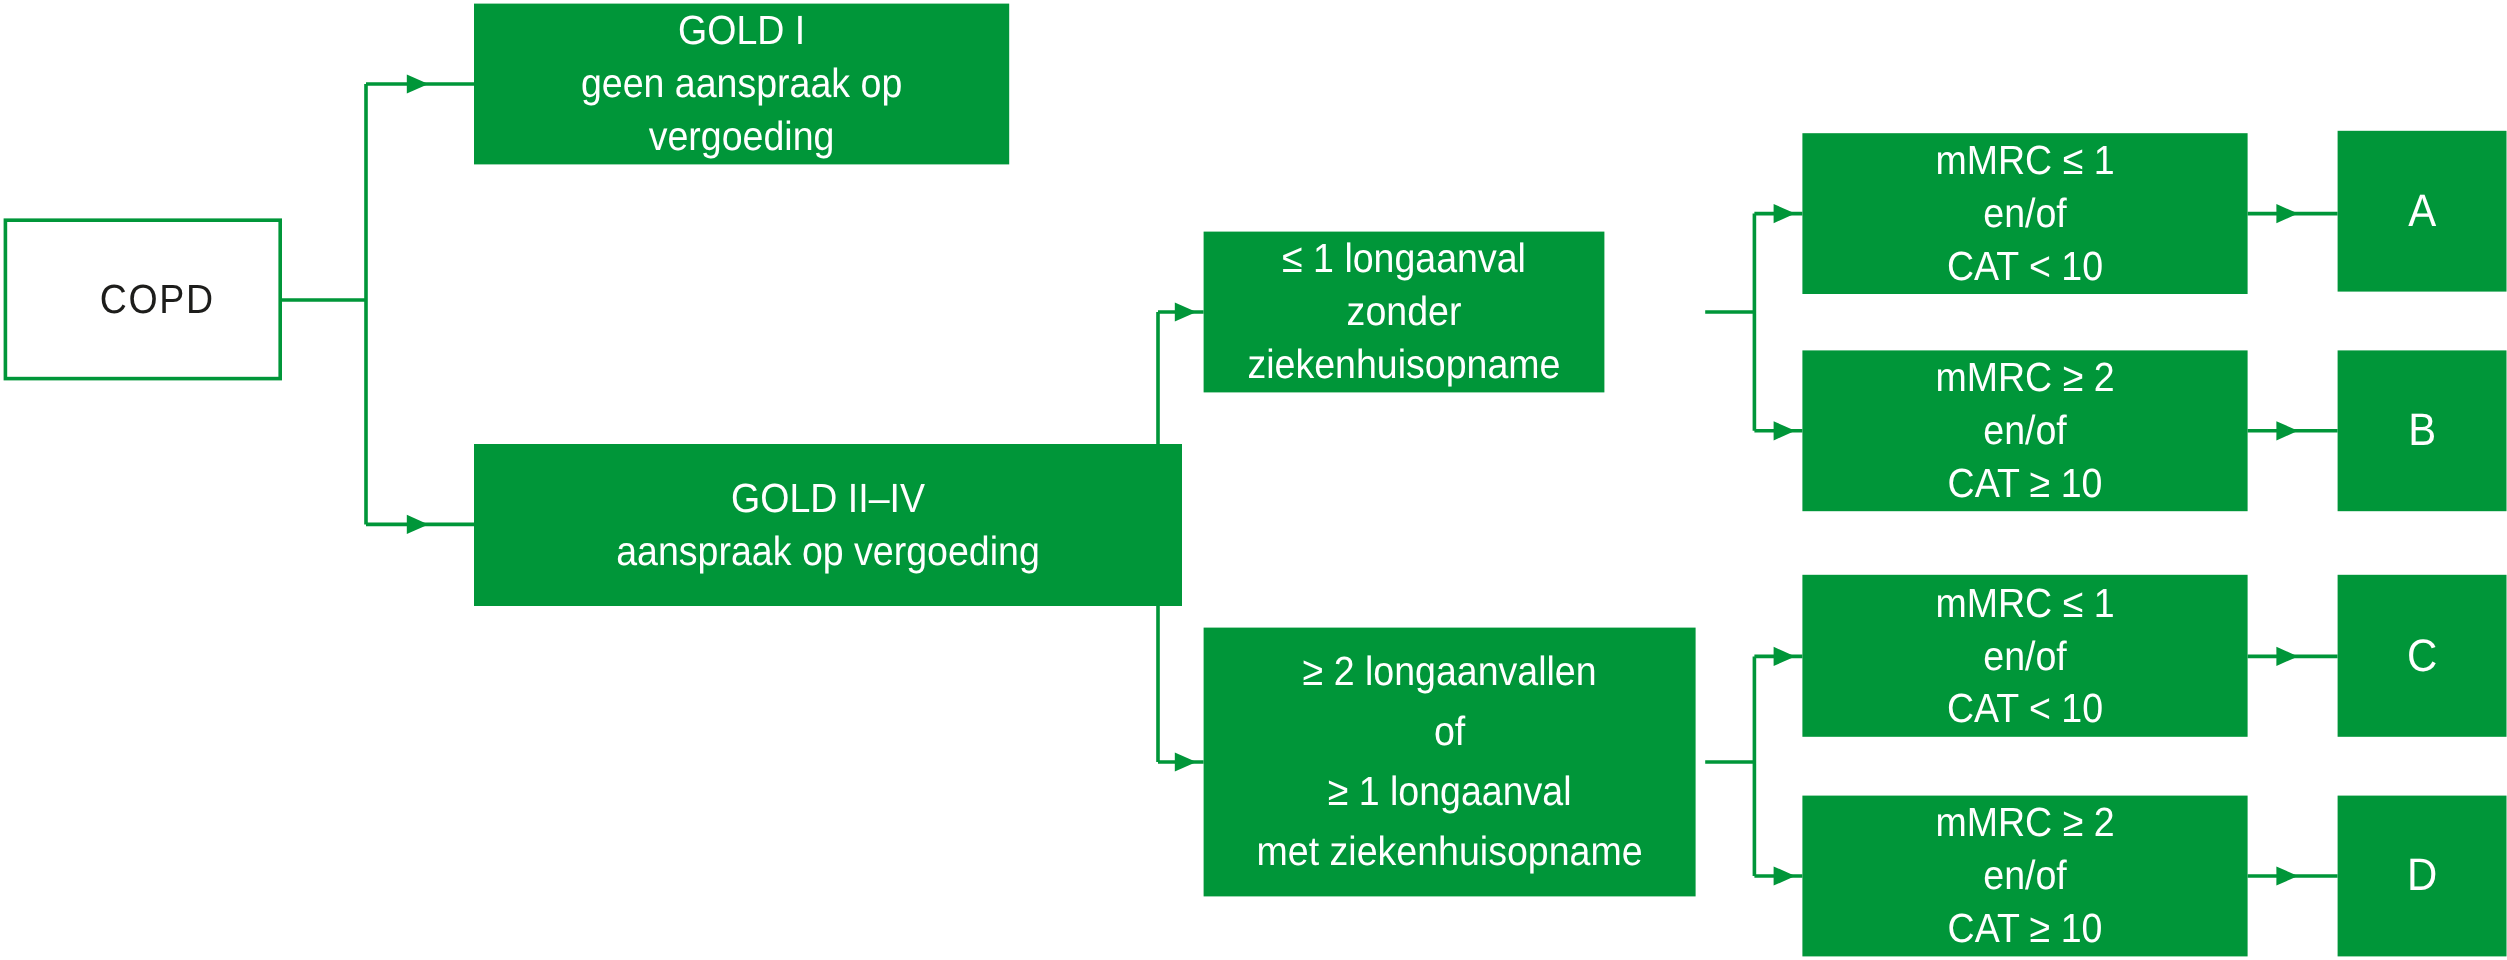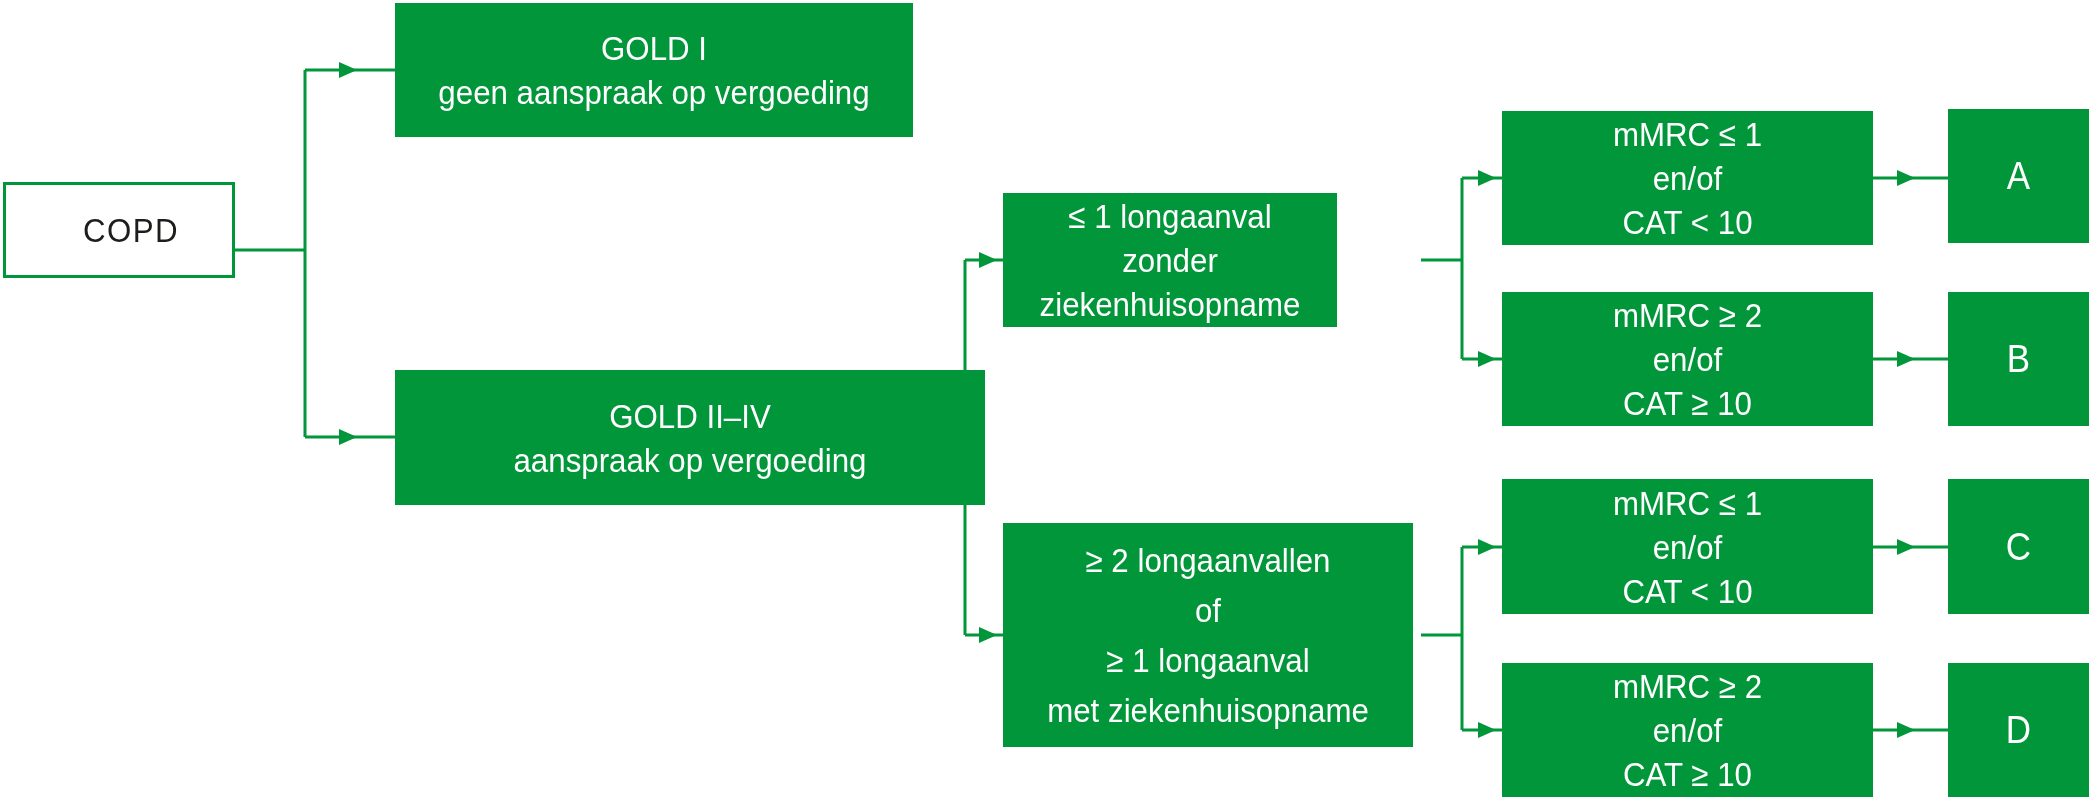--- a/index.html
+++ b/index.html
@@ -83,27 +83,27 @@
     <polygon points="1496,547 1478,539 1478,555"></polygon>
     <polygon points="1496,730 1478,722 1478,738"></polygon>
 
     <path d="M1873 178 H1948 M1873 359 H1948 M1873 547 H1948 M1873 730 H1948"></path>
     <polygon points="1915,178 1897,170 1897,186"></polygon>
     <polygon points="1915,359 1897,351 1897,367"></polygon>
     <polygon points="1915,547 1897,539 1897,555"></polygon>
     <polygon points="1915,730 1897,722 1897,738"></polygon>
   </svg>
 
-  <div class="node node--outline" style="left:3px;top:182px;width:232px;height:96px;padding-left:24px;">
+  <div class="node node--outline" style="left:3px;top:182px;width:232px;height:135px;padding-left:24px;">
     <div class="txt">
         <span>COPD</span>
       </div>
   </div>
 
-  <div class="node" style="left:395px;top:3px;width:518px;height:134px;">
+  <div class="node" style="left:395px;top:3px;width:446px;height:134px;">
     <div class="txt">
       <span>GOLD I</span>
       <span>geen aanspraak op vergoeding</span>
     </div>
   </div>
 
   <div class="node" style="left:395px;top:370px;width:590px;height:135px;">
     <div class="txt">
       <span>GOLD II–IV</span>
       <span>aanspraak op vergoeding</span>

